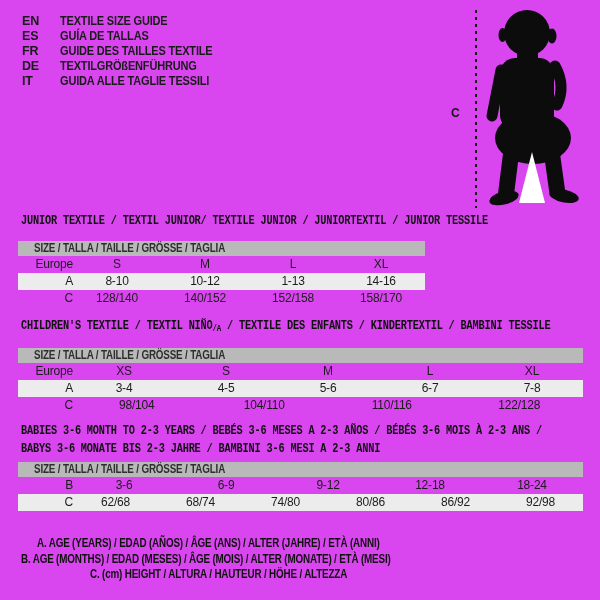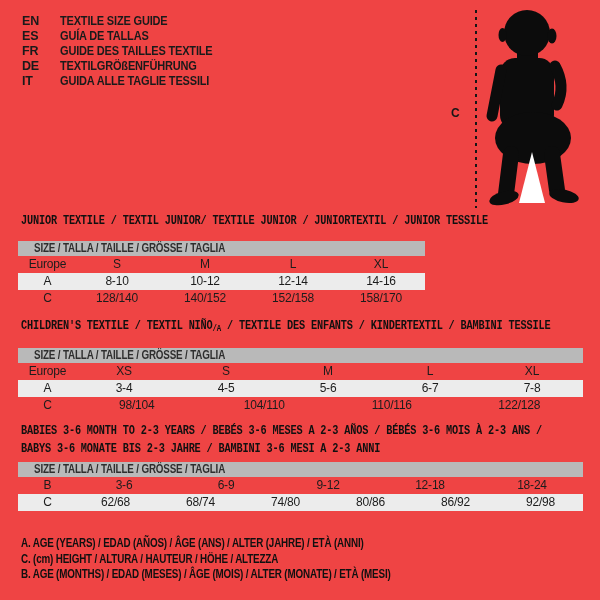--- a/index.html
+++ b/index.html
@@ -1,18 +1,18 @@
 <!DOCTYPE html>
 <html><head>
 <meta charset="utf-8">
 <style>
   html, body { margin: 0; padding: 0; background: #ffffff; }
   .canvas {
     position: relative; width: 600px; height: 600px;
-    background: #ef4444; overflow: hidden;
+    background: #d946ef; overflow: hidden;
     font-family: "Liberation Sans", sans-serif;
     color: #1a1a1a;
     -webkit-font-smoothing: antialiased;
   }
   .cx { display: inline-block; transform: scaleX(0.82); transform-origin: 0 50%; white-space: nowrap; }
   .cx88 { display: inline-block; transform: scaleX(0.88); transform-origin: 0 50%; white-space: nowrap; }
 
   
   .lang-list { position: absolute; left: 22px; top: 14px; }
   .lang-row { height: 15px; line-height: 15px; font-size: 12.5px; font-weight: bold; letter-spacing: -0.2px; }
@@ -45,25 +45,25 @@
   .size-bar {
     height: 15px; line-height: 15px; background: #b9b9b9;
     font-size: 12px; font-weight: bold; color: #2e2e2e; padding-left: 16px;
     letter-spacing: -0.2px; white-space: nowrap;
   }
   .s-junior .size-bar { margin-top: 13px; }
   .s-children .size-bar { margin-top: 12px; }
   .s-babies .size-bar { margin-top: 4px; }
   .trow { display: flex; height: 17px; line-height: 17px; font-size: 12px; letter-spacing: -0.2px; }
   .trow.shade { background: #ececec; }
-  .tlabel { width: 55px; padding-left: 4px; box-sizing: border-box; text-align: center; color: #1c1c1c; }
+  .tlabel { width: 55px; padding-left: 4px; box-sizing: border-box; text-align: right; color: #1c1c1c; }
   .tcell { flex: 1 1 0; text-align: center; color: #1c1c1c; }
 
   
-  .footnotes { position: absolute; left: 21px; top: 536px; }
+  .footnotes { position: absolute; left: 21px; top: 536px; text-align: center; }
   .footnote-line { height: 15.5px; line-height: 15.5px; font-size: 12px; font-weight: bold; color: #101010; letter-spacing: -0.2px; }
 </style>
 </head>
 <body>
 
 <div class="canvas">
 
   <div class="lang-list">
     <div class="lang-row">
       <span class="lang-code">EN</span><span class="cx88">TEXTILE SIZE GUIDE</span>
@@ -109,21 +109,21 @@
       <div class="tlabel">Europe</div>
       <div class="tcell">S</div>
       <div class="tcell">M</div>
       <div class="tcell">L</div>
       <div class="tcell">XL</div>
     </div>
     <div class="trow shade">
       <div class="tlabel">A</div>
       <div class="tcell">8-10</div>
       <div class="tcell">10-12</div>
-      <div class="tcell">12-14</div>
+      <div class="tcell">1-13</div>
       <div class="tcell">14-16</div>
     </div>
     <div class="trow">
       <div class="tlabel">C</div>
       <div class="tcell">128/140</div>
       <div class="tcell">140/152</div>
       <div class="tcell">152/158</div>
       <div class="tcell">158/170</div>
     </div>
   </div>
@@ -176,17 +176,17 @@
       <div class="tcell">68/74</div>
       <div class="tcell">74/80</div>
       <div class="tcell">80/86</div>
       <div class="tcell">86/92</div>
       <div class="tcell">92/98</div>
     </div>
   </div>
 
   <div class="footnotes">
     <div class="footnote-line"><span class="cx">A. AGE (YEARS) / EDAD (AÑOS) / ÂGE (ANS) / ALTER (JAHRE) / ETÀ (ANNI)</span></div>
+    <div class="footnote-line"><span class="cx">B. AGE (MONTHS) / EDAD (MESES) / ÂGE (MOIS) / ALTER (MONATE) / ETÀ (MESI)</span></div>
     <div class="footnote-line"><span class="cx">C. (cm) HEIGHT / ALTURA / HAUTEUR / HÖHE / ALTEZZA</span></div>
-    <div class="footnote-line"><span class="cx">B. AGE (MONTHS) / EDAD (MESES) / ÂGE (MOIS) / ALTER (MONATE) / ETÀ (MESI)</span></div>
   </div>
 
 </div>
 
 </body></html>

